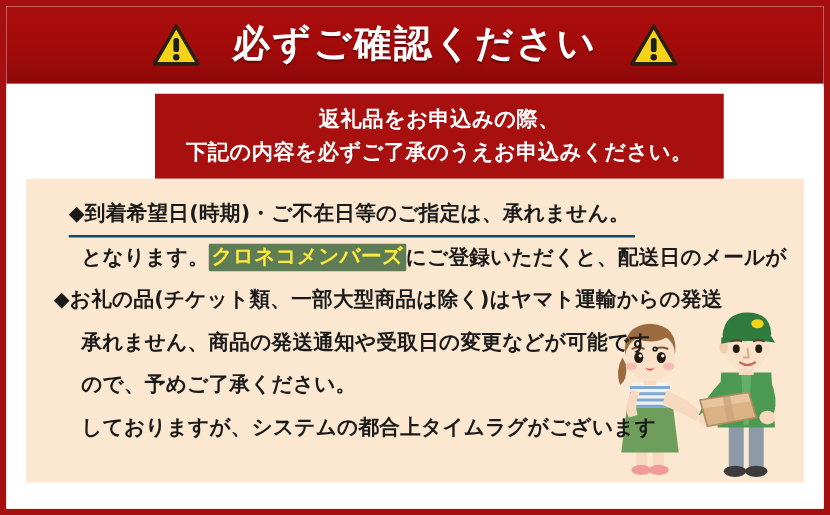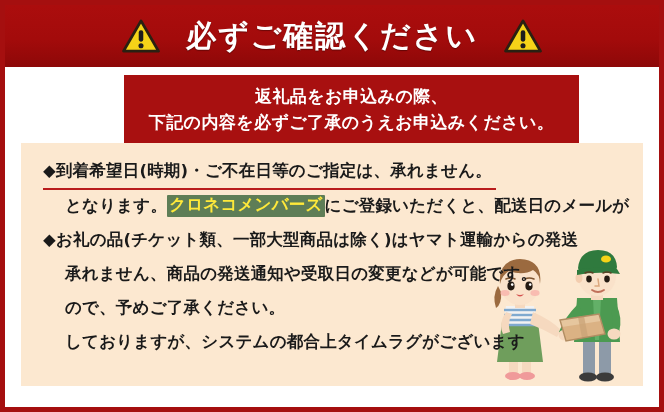--- a/index.html
+++ b/index.html
@@ -106,23 +106,23 @@
     line-height: 1;
     height: 34px;
     display: flex;
     align-items: center;
     white-space: nowrap;
     letter-spacing: .2px;
   }
   .line.indent { padding-left: 22px; }
   .line.underlined {
     display: inline-flex;
-    border-bottom: 2px solid #b91c1c;
+    border-bottom: 2px solid #0c4a6e;
     padding-right: 4px;
-    margin-left: 0;
+    margin-left: 12px;
   }
   .line-wrap { height: 34px; display: flex; align-items: center; }
 
   .hl {
     background: #5e7d56;
     color: #ffe93a;
     padding: 2px 2px 3px 2px;
     border-radius: 1px;
   }
 

